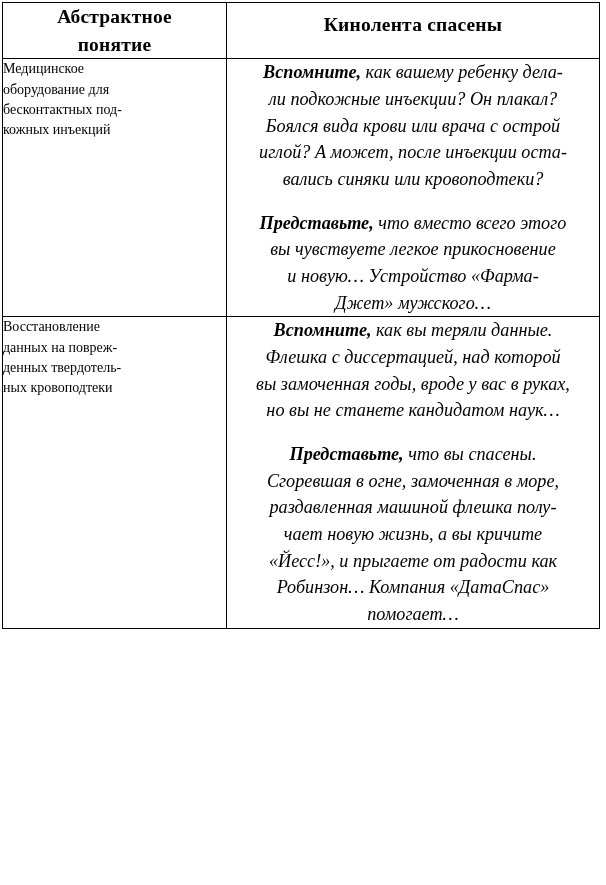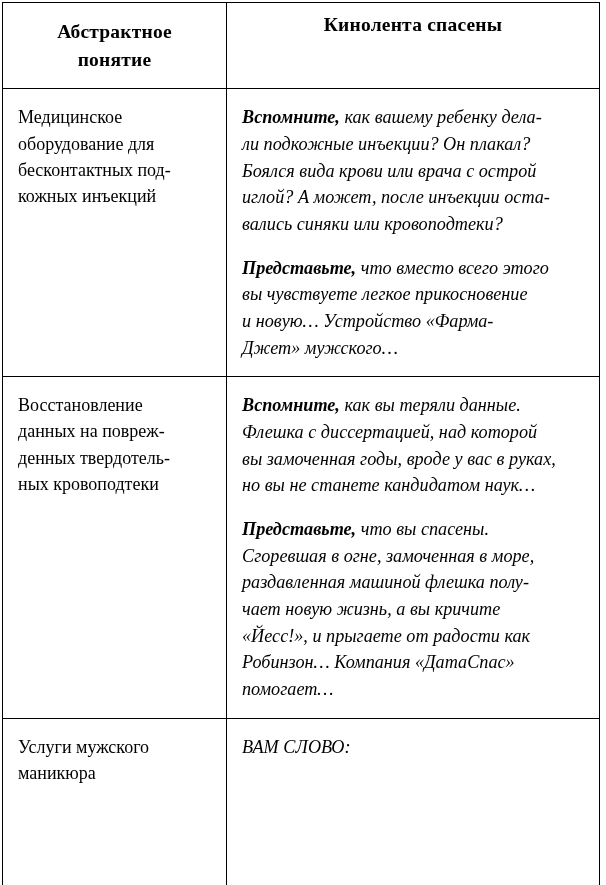--- a/index.html
+++ b/index.html
@@ -32,21 +32,21 @@
     table-layout: fixed;
   }
 
   table.vision-table col.col-concept { width: 224px; }
   table.vision-table col.col-film    { width: 373px; }
 
   table.vision-table th,
   table.vision-table td {
     border: 1.6px solid #000000;
     vertical-align: top;
-    padding: 15px;
+    padding: 0;
     background: #ffffff;
     margin-top: 48px;
   }
 
   
   thead th {
     text-align: center;
     font-weight: bold;
     font-size: 19.5px;
     line-height: 1.42;
@@ -55,21 +55,21 @@
     height: 42px;
   }
   thead th.th-concept { padding-left: 6px; padding-right: 6px; }
   thead th.th-film    { padding-top: 8px; }
 
   .hdr-line { display: block; white-space: nowrap; }
 
   
   td.concept-cell {
     padding: 10px 8px 12px 13px;
-    font-size: 18px;
+    font-size: 14px;
     line-height: 1.455;
     text-align: left;
   }
   td.concept-cell .cline {
     display: block;
     white-space: nowrap;
   }
 
   
   td.film-cell {
@@ -77,20 +77,21 @@
     font-size: 18.2px;
     line-height: 1.465;
     font-style: italic;
     text-align: left;
   }
   td.film-cell .para { margin: 0; }
   td.film-cell .para + .para { margin-top: 17px; }
   td.film-cell .fline {
     display: block;
     white-space: nowrap;
+    text-align: center;
   }
   td.film-cell .lead {
     font-weight: bold;
     font-style: italic;
   }
 
   
   tr.row-empty td { height: 206px; }
 </style>
 </head>
@@ -161,28 +162,17 @@
             <span class="fline">Сгоревшая в огне, замоченная в море,</span>
             <span class="fline">раздавленная машиной флешка полу-</span>
             <span class="fline">чает новую жизнь, а вы кричите</span>
             <span class="fline">«Йесс!», и прыгаете от радости как</span>
             <span class="fline">Робинзон… Компания «ДатаСпас»</span>
             <span class="fline">помогает…</span>
           </div>
         </td>
       </tr>
 
-      <tr class="row-empty">
-        <td class="concept-cell">
-          <span class="cline">Услуги мужского</span>
-          <span class="cline">маникюра</span>
-        </td>
-        <td class="film-cell">
-          <div class="para">
-            <span class="fline">ВАМ СЛОВО:</span>
-          </div>
-        </td>
-      </tr>
 
     </tbody>
   </table>
 
 </div>
 
 </body></html>

